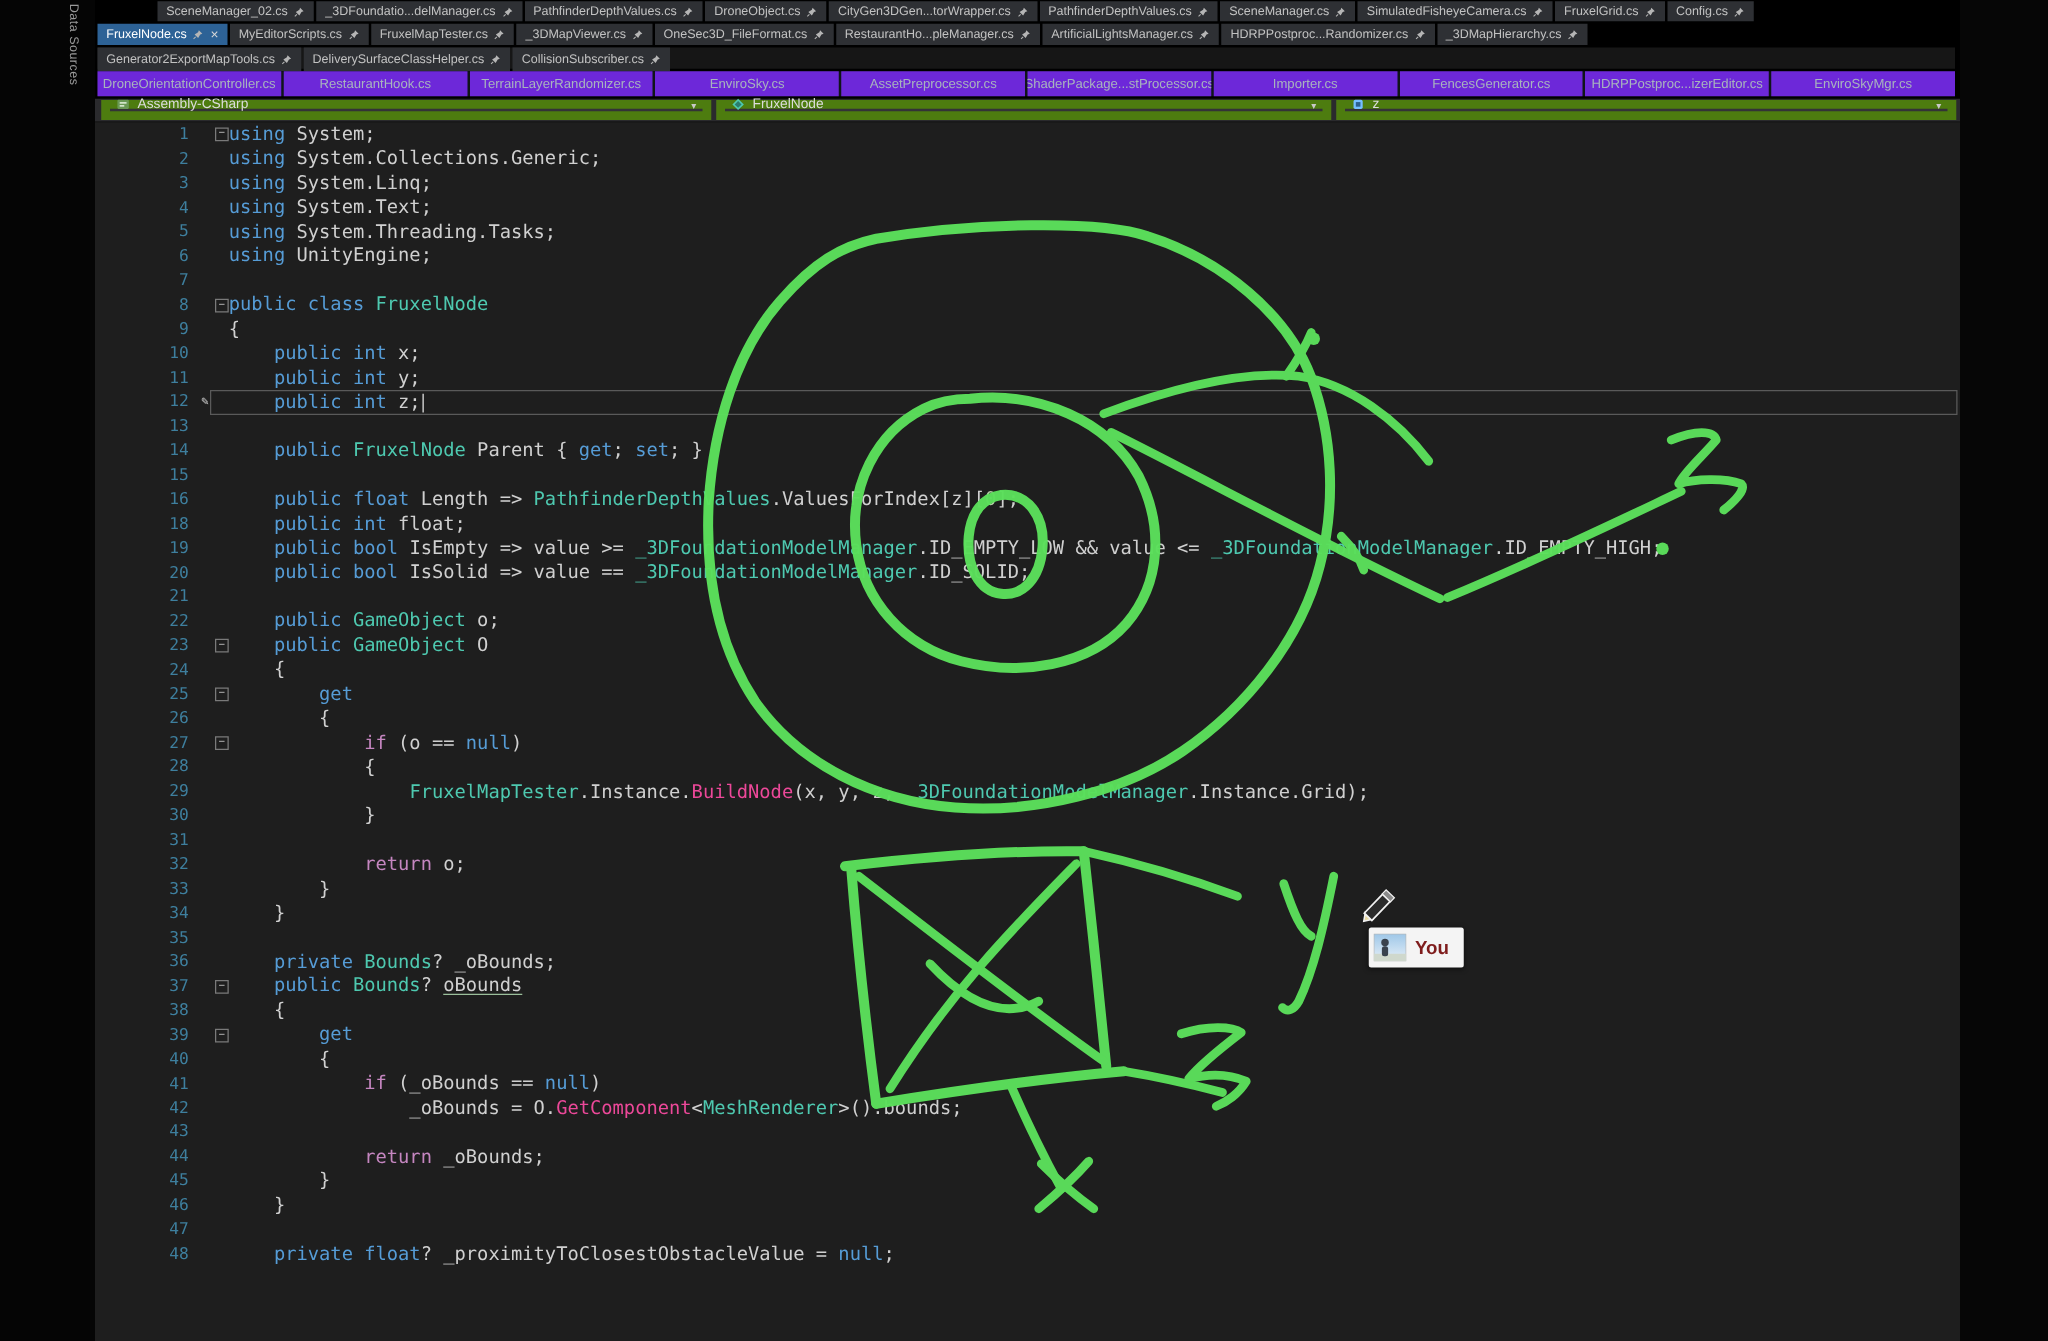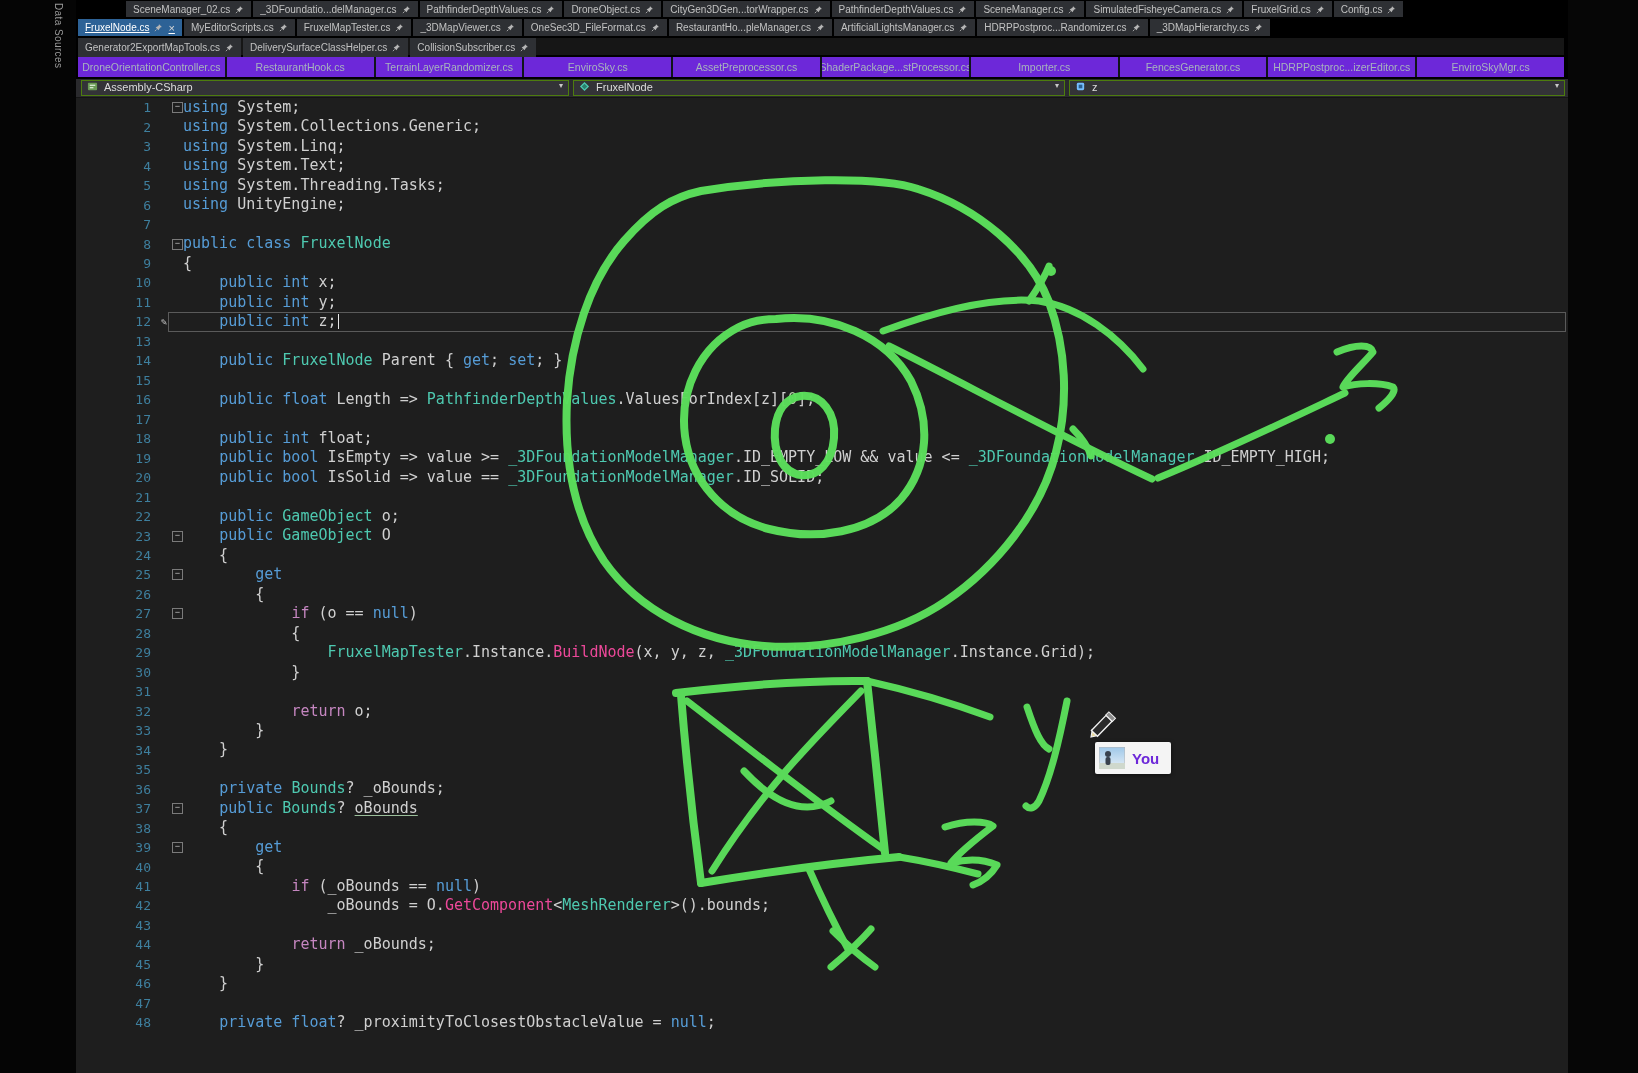--- a/index.html
+++ b/index.html
@@ -12,34 +12,34 @@
         font-size:10px;color:#9a9a9a;letter-spacing:.4px;}
 
   
   .tabs-row{position:absolute;left:78px;display:flex;gap:2px;align-items:stretch;}
   #row1{top:1px;height:16px;padding-left:48px;}
   #row2{top:19px;height:17px;}
   #row3{top:38px;height:19px;}
   .well3{position:absolute;left:78px;top:38px;width:1486px;height:17px;background:#161616;}
   .tab{display:flex;align-items:center;gap:5px;padding:0 7px;background:#2e3034;
        color:#c2c2c2;font-size:10px;white-space:nowrap;cursor:default;}
-  .tab.active{background:#2d6296;color:#fff;text-decoration:underline;}
+  .tab.active{background:#2d6296;color:#fff;}
   .tab .close{font-size:11px;color:#d8d8d8;line-height:10px;}
   .pin{display:inline-flex;align-items:center;}
 
   
   .band4{position:absolute;left:78px;top:57px;width:1486px;height:20px;background:#10151a;
          display:flex;gap:2px;}
   .tab4{flex:1;display:flex;align-items:center;justify-content:center;background:#6d28d9;
         color:#a8b4bd;font-size:10.5px;white-space:nowrap;overflow:hidden;}
 
   
   .navbar{position:absolute;left:76px;top:79px;width:1492px;height:19px;background:#2a2a2d;
           display:flex;gap:4px;padding:1px 3px 0 5px;box-sizing:border-box;border-bottom:1px solid #141414;}
-  .combo{background:#333337;border:1px solid #4d7c0f;display:flex;align-items:flex-start;gap:6px;
+  .combo{background:#333337;border:7px solid #4d7c0f;display:flex;align-items:flex-end;gap:6px;
          font-size:11px;color:#dcdcdc;padding:0 5px;height:16px;box-sizing:border-box;}
   .combo .chev{margin-left:auto;font-size:8px;color:#c8c8c8;}
   .combo-project{width:488px;}
   .combo-type{width:492px;}
   .combo-member{flex:1;}
   .nav-ic{width:11px;height:11px;display:inline-block;}
 
   
   .editor{position:absolute;left:76px;top:98px;width:1492px;height:975px;background:#1e1e1e;
           font-family:"DejaVu Sans Mono",monospace;}
@@ -59,21 +59,21 @@
   .s-u{color:#d0d0d0;text-decoration:underline;text-decoration-color:#9bbf9b;text-underline-offset:2px;}
   .caret{display:inline-block;width:1.5px;height:15px;background:#e8e8e8;vertical-align:middle;margin-left:1px;}
 
   
   .overlay{position:absolute;left:0;top:0;width:1638px;height:1073px;pointer-events:none;z-index:40;}
 
   
   .you-badge{position:absolute;left:1095px;top:742px;height:32px;z-index:50;background:#f4f4f4;
      border-radius:2px;box-shadow:0 1px 4px rgba(0,0,0,.55);display:flex;align-items:center;
      gap:7px;padding:4px 12px 4px 4px;box-sizing:border-box;}
-  .you-badge .txt{font-size:15px;font-weight:bold;color:#6d28d9;}
+  .you-badge .txt{font-size:15px;font-weight:bold;color:#7f1d1d;}
   .you-thumb{width:26px;height:22px;display:inline-block;}
 </style>
 </head>
 <body>
 
 <div class="left-rail"></div>
 <div class="vtab">Data Sources</div>
 
 <div class="well3"></div>
 <div class="tabs-row" id="row1">
@@ -352,21 +352,20 @@
     <div class="code-line"><span class="ln">7</span><span class="fold"></span><span class="src"></span></div>
     <div class="code-line"><span class="ln">8</span><span class="fold"><span class="fold-box">−</span></span><span class="src"><span class="s-k">public class </span><span class="s-t">FruxelNode</span></span></div>
     <div class="code-line"><span class="ln">9</span><span class="fold"></span><span class="src"><span class="s-d">{</span></span></div>
     <div class="code-line"><span class="ln">10</span><span class="fold"></span><span class="src"><span class="s-d">    </span><span class="s-k">public int </span><span class="s-d">x;</span></span></div>
     <div class="code-line"><span class="ln">11</span><span class="fold"></span><span class="src"><span class="s-d">    </span><span class="s-k">public int </span><span class="s-d">y;</span></span></div>
     <div class="code-line cur"><span class="ln">12</span><span class="fold"><span class="edit-mark">✎</span></span><span class="src"><span class="s-d">    </span><span class="s-k">public int </span><span class="s-d">z;</span><span class="caret"></span></span></div>
     <div class="code-line"><span class="ln">13</span><span class="fold"></span><span class="src"></span></div>
     <div class="code-line"><span class="ln">14</span><span class="fold"></span><span class="src"><span class="s-d">    </span><span class="s-k">public </span><span class="s-t">FruxelNode</span><span class="s-d"> Parent { </span><span class="s-k">get</span><span class="s-d">; </span><span class="s-k">set</span><span class="s-d">; }</span></span></div>
     <div class="code-line"><span class="ln">15</span><span class="fold"></span><span class="src"></span></div>
     <div class="code-line"><span class="ln">16</span><span class="fold"></span><span class="src"><span class="s-d">    </span><span class="s-k">public float </span><span class="s-d">Length =&gt; </span><span class="s-t">PathfinderDepthValues</span><span class="s-d">.ValuesForIndex[z][</span><span class="s-n">0</span><span class="s-d">];</span></span></div>
-    <div class="code-line"><span class="ln">17</span><span class="fold"></span><span class="src"></span></div>
     <div class="code-line"><span class="ln">18</span><span class="fold"></span><span class="src"><span class="s-d">    </span><span class="s-k">public int </span><span class="s-d">float;</span></span></div>
     <div class="code-line"><span class="ln">19</span><span class="fold"></span><span class="src"><span class="s-d">    </span><span class="s-k">public bool </span><span class="s-d">IsEmpty =&gt; value &gt;= </span><span class="s-t">_3DFoundationModelManager</span><span class="s-d">.ID_EMPTY_LOW &amp;&amp; value &lt;= </span><span class="s-t">_3DFoundationModelManager</span><span class="s-d">.ID_EMPTY_HIGH;</span></span></div>
     <div class="code-line"><span class="ln">20</span><span class="fold"></span><span class="src"><span class="s-d">    </span><span class="s-k">public bool </span><span class="s-d">IsSolid =&gt; value == </span><span class="s-t">_3DFoundationModelManager</span><span class="s-d">.ID_SOLID;</span></span></div>
     <div class="code-line"><span class="ln">21</span><span class="fold"></span><span class="src"></span></div>
     <div class="code-line"><span class="ln">22</span><span class="fold"></span><span class="src"><span class="s-d">    </span><span class="s-k">public </span><span class="s-t">GameObject</span><span class="s-d"> o;</span></span></div>
     <div class="code-line"><span class="ln">23</span><span class="fold"><span class="fold-box">−</span></span><span class="src"><span class="s-d">    </span><span class="s-k">public </span><span class="s-t">GameObject</span><span class="s-d"> O</span></span></div>
     <div class="code-line"><span class="ln">24</span><span class="fold"></span><span class="src"><span class="s-d">    {</span></span></div>
     <div class="code-line"><span class="ln">25</span><span class="fold"><span class="fold-box">−</span></span><span class="src"><span class="s-d">        </span><span class="s-k">get</span></span></div>
     <div class="code-line"><span class="ln">26</span><span class="fold"></span><span class="src"><span class="s-d">        {</span></span></div>
     <div class="code-line"><span class="ln">27</span><span class="fold"><span class="fold-box">−</span></span><span class="src"><span class="s-d">            </span><span class="s-c">if</span><span class="s-d"> (o == </span><span class="s-k">null</span><span class="s-d">)</span></span></div>

